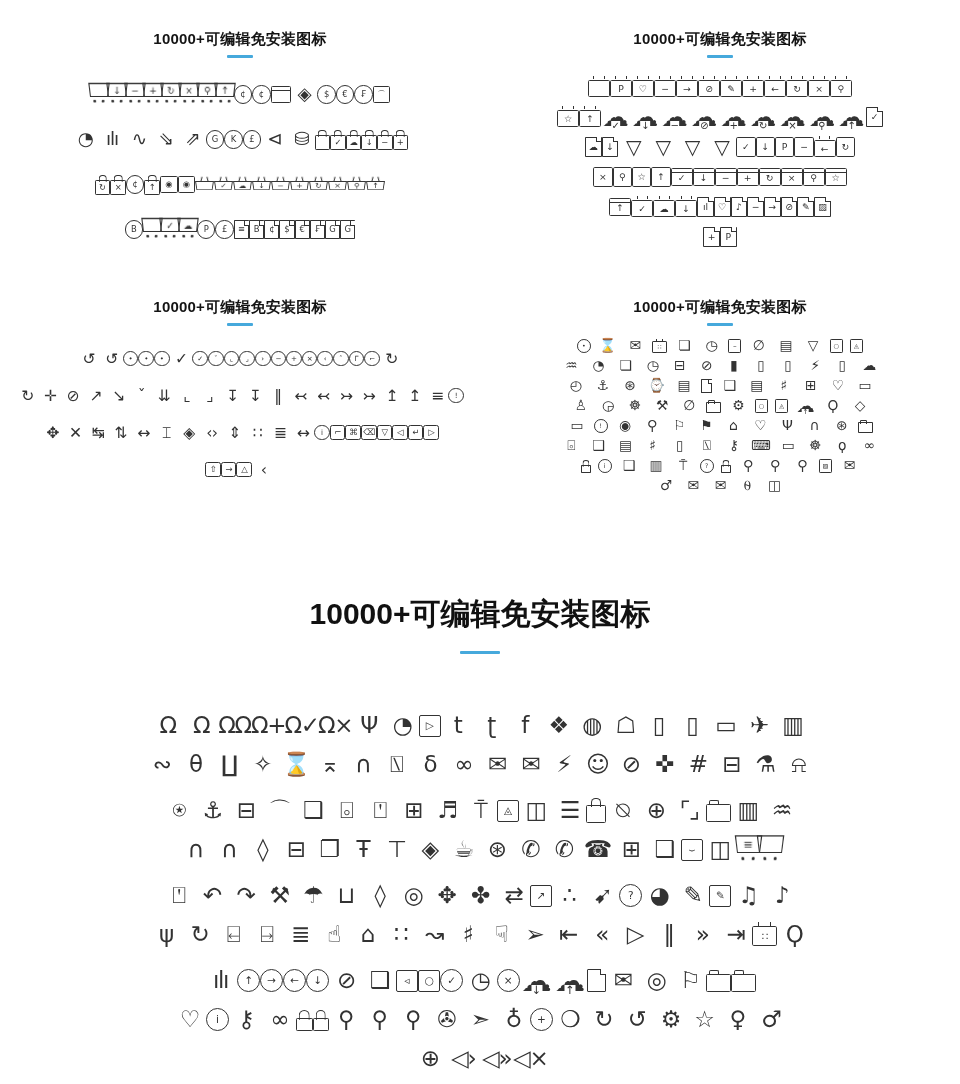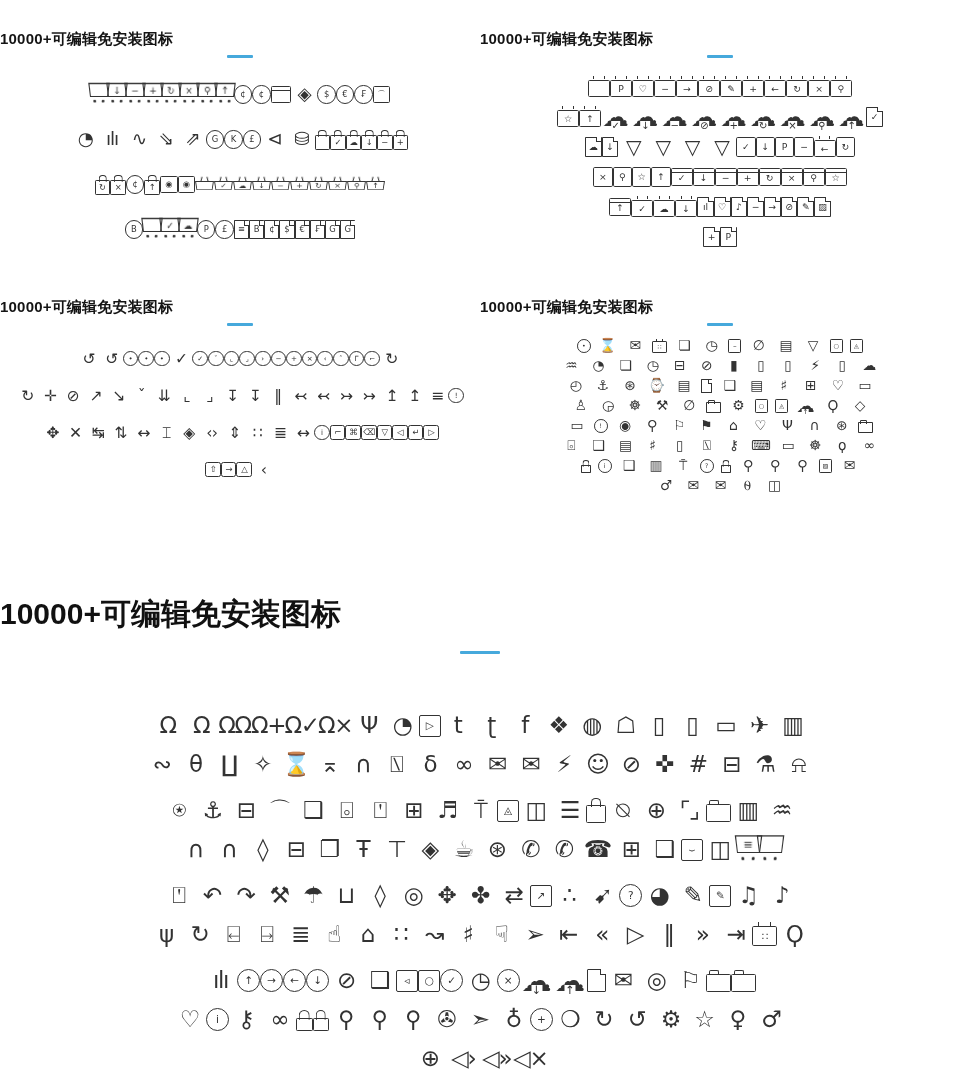--- a/index.html
+++ b/index.html
@@ -1,21 +1,21 @@
 <!DOCTYPE html>
 <html style="--accent: #46a9dc; --ink: #333333;"><head>
 <meta charset="utf-8">
 <style>
   :root{ --accent:#46a9dc; --ink:#333333; }
   *{box-sizing:border-box}
   html,body{margin:0;padding:0}
   body{width:960px;height:1084px;background:#ffffff;overflow:hidden;
        font-family:"Liberation Sans","DejaVu Sans",sans-serif;color:#222}
   .quads{display:grid;grid-template-columns:480px 480px}
-  section{text-align:left}
+  section{text-align:center}
   .quad{padding-top:30px;height:272px}
   .quad.row2{height:276px;padding-top:26px}
   h3{font-size:15px;line-height:1.2;margin:0;font-weight:bold;color:#141414;letter-spacing:.2px}
   h1{font-size:30px;margin:0;font-weight:bold;color:#111}
   .tl{width:26px;height:3px;background:var(--accent);margin:7px auto 0;border-radius:1px}
   .tl.big{width:40px;height:3px;margin-top:16px}
   .icon-rows{margin-top:14px}
   .icon-row{display:flex;justify-content:center;align-items:center}
   .q-a .icon-row{height:45px}
   .q-b .icon-row{height:30px}

